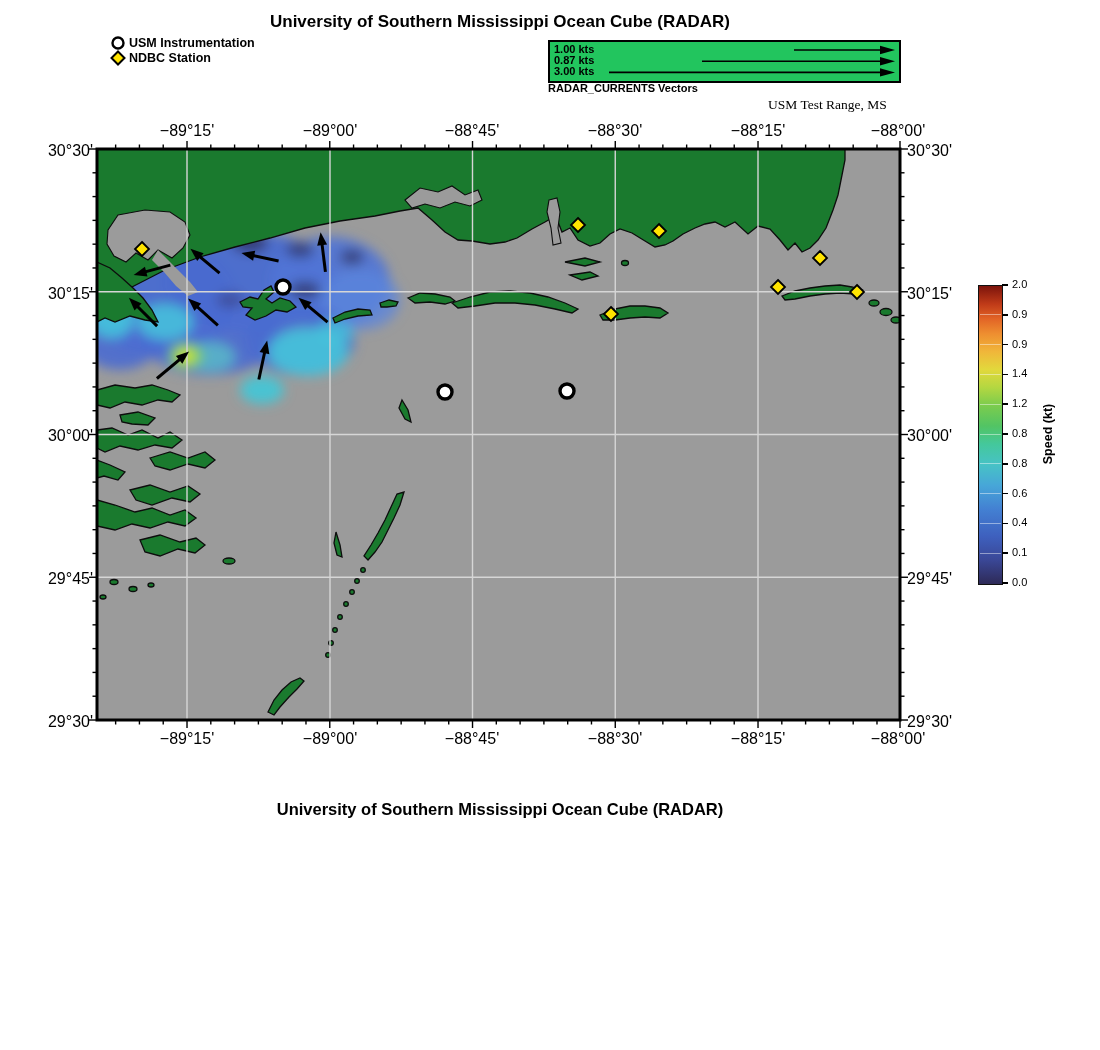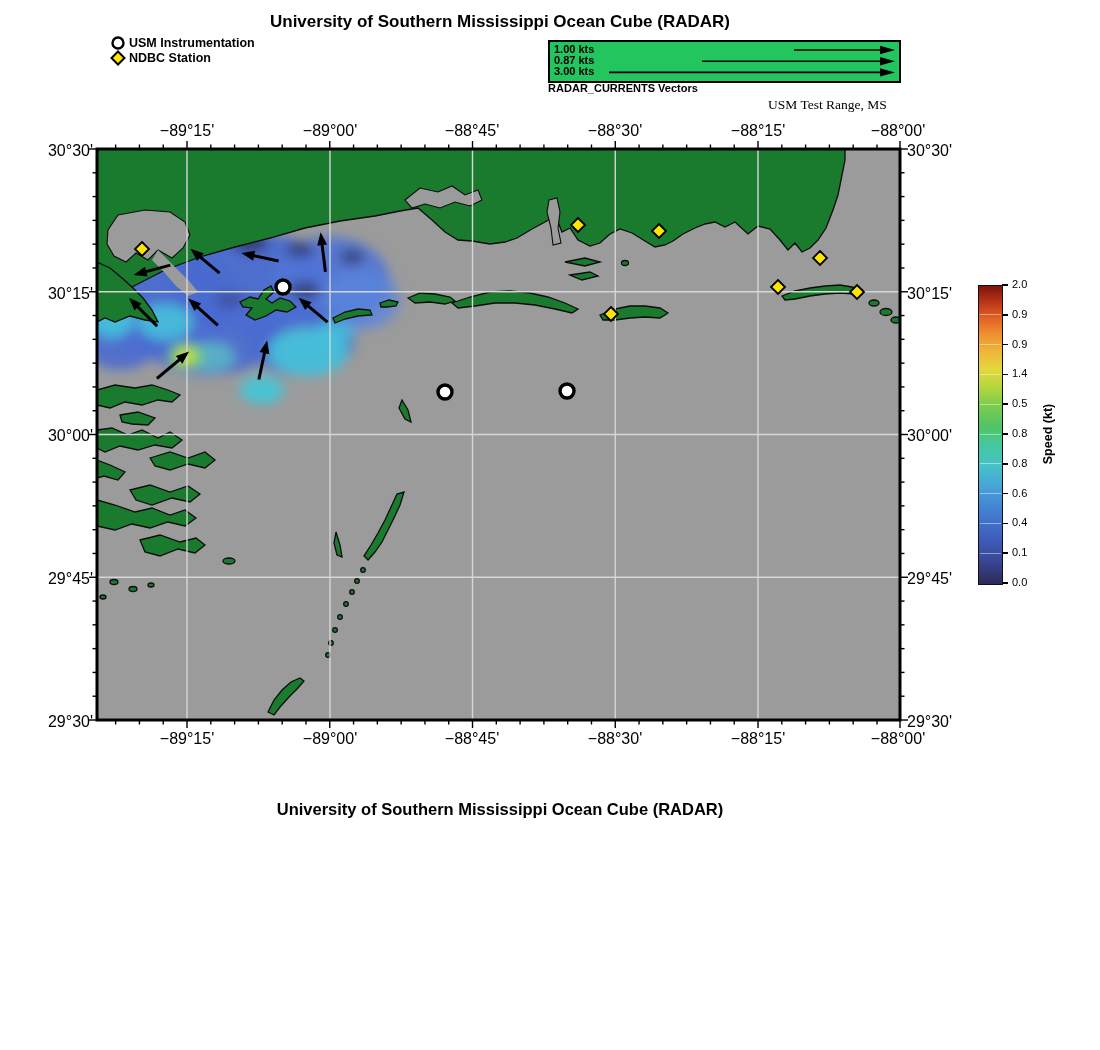--- a/index.html
+++ b/index.html
@@ -371,21 +371,21 @@
     <div class="cb-line" style="left: 980px; top: 314.3px;"></div>
     <div class="cb-label" style="left: 1012px; top: 307.8px;">0.9</div>
     <div class="cb-tick" style="left: 1002px; top: 343.85px;"></div>
     <div class="cb-line" style="left: 980px; top: 344.1px;"></div>
     <div class="cb-label" style="left: 1012px; top: 337.6px;">0.9</div>
     <div class="cb-tick" style="left: 1002px; top: 373.65px;"></div>
     <div class="cb-line" style="left: 980px; top: 373.9px;"></div>
     <div class="cb-label" style="left: 1012px; top: 367.4px;">1.4</div>
     <div class="cb-tick" style="left: 1002px; top: 403.45px;"></div>
     <div class="cb-line" style="left: 980px; top: 403.7px;"></div>
-    <div class="cb-label" style="left: 1012px; top: 397.2px;">0.5</div>
+    <div class="cb-label" style="left: 1012px; top: 397.2px;">1.2</div>
     <div class="cb-tick" style="left: 1002px; top: 433.25px;"></div>
     <div class="cb-line" style="left: 980px; top: 433.5px;"></div>
     <div class="cb-label" style="left: 1012px; top: 427px;">0.8</div>
     <div class="cb-tick" style="left: 1002px; top: 463.05px;"></div>
     <div class="cb-line" style="left: 980px; top: 463.3px;"></div>
     <div class="cb-label" style="left: 1012px; top: 456.8px;">0.8</div>
     <div class="cb-tick" style="left: 1002px; top: 492.85px;"></div>
     <div class="cb-line" style="left: 980px; top: 493.1px;"></div>
     <div class="cb-label" style="left: 1012px; top: 486.6px;">0.6</div>
     <div class="cb-tick" style="left: 1002px; top: 522.65px;"></div>

